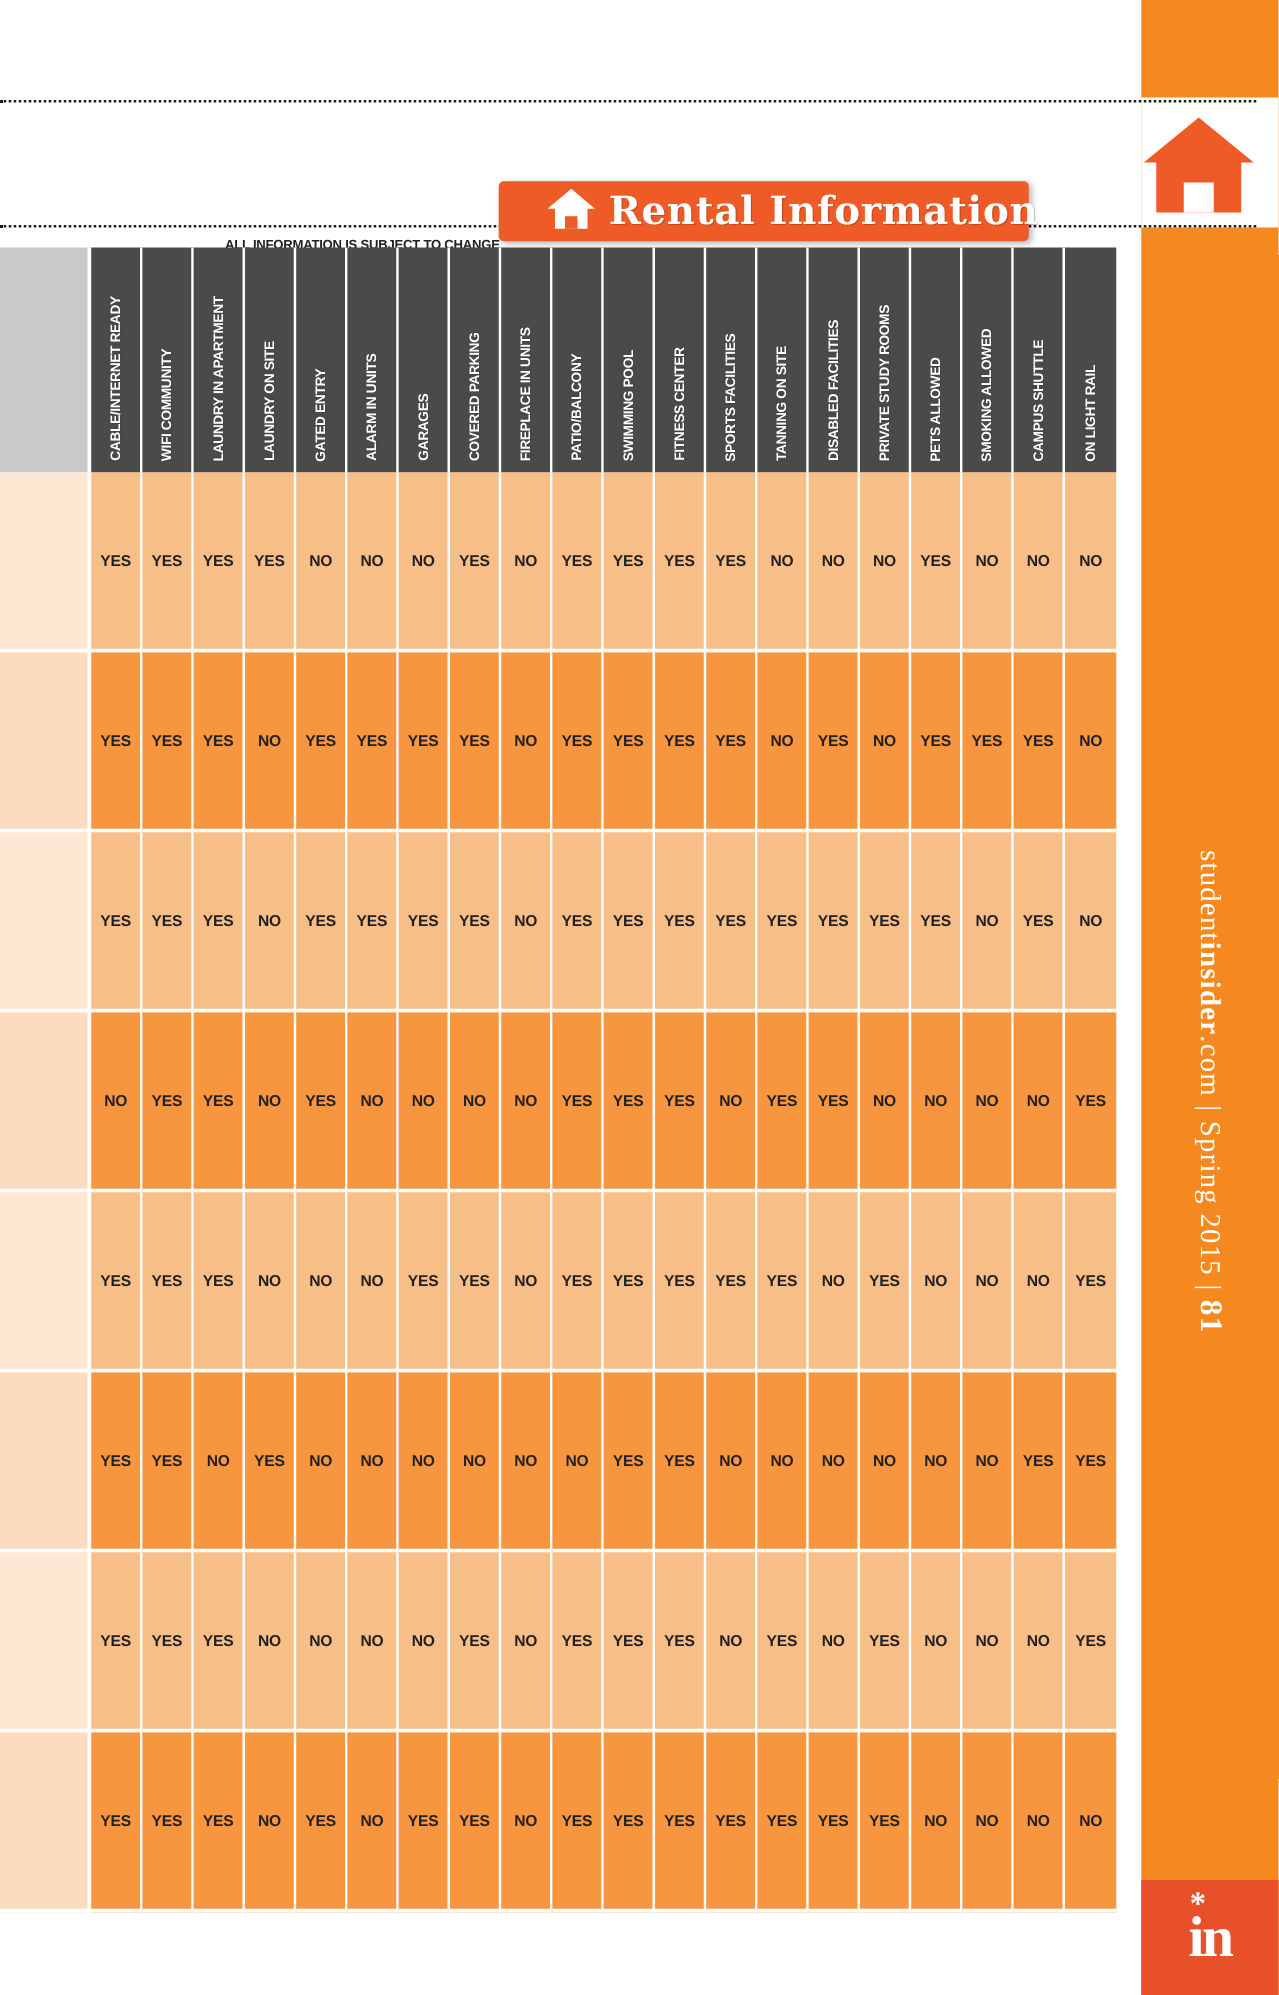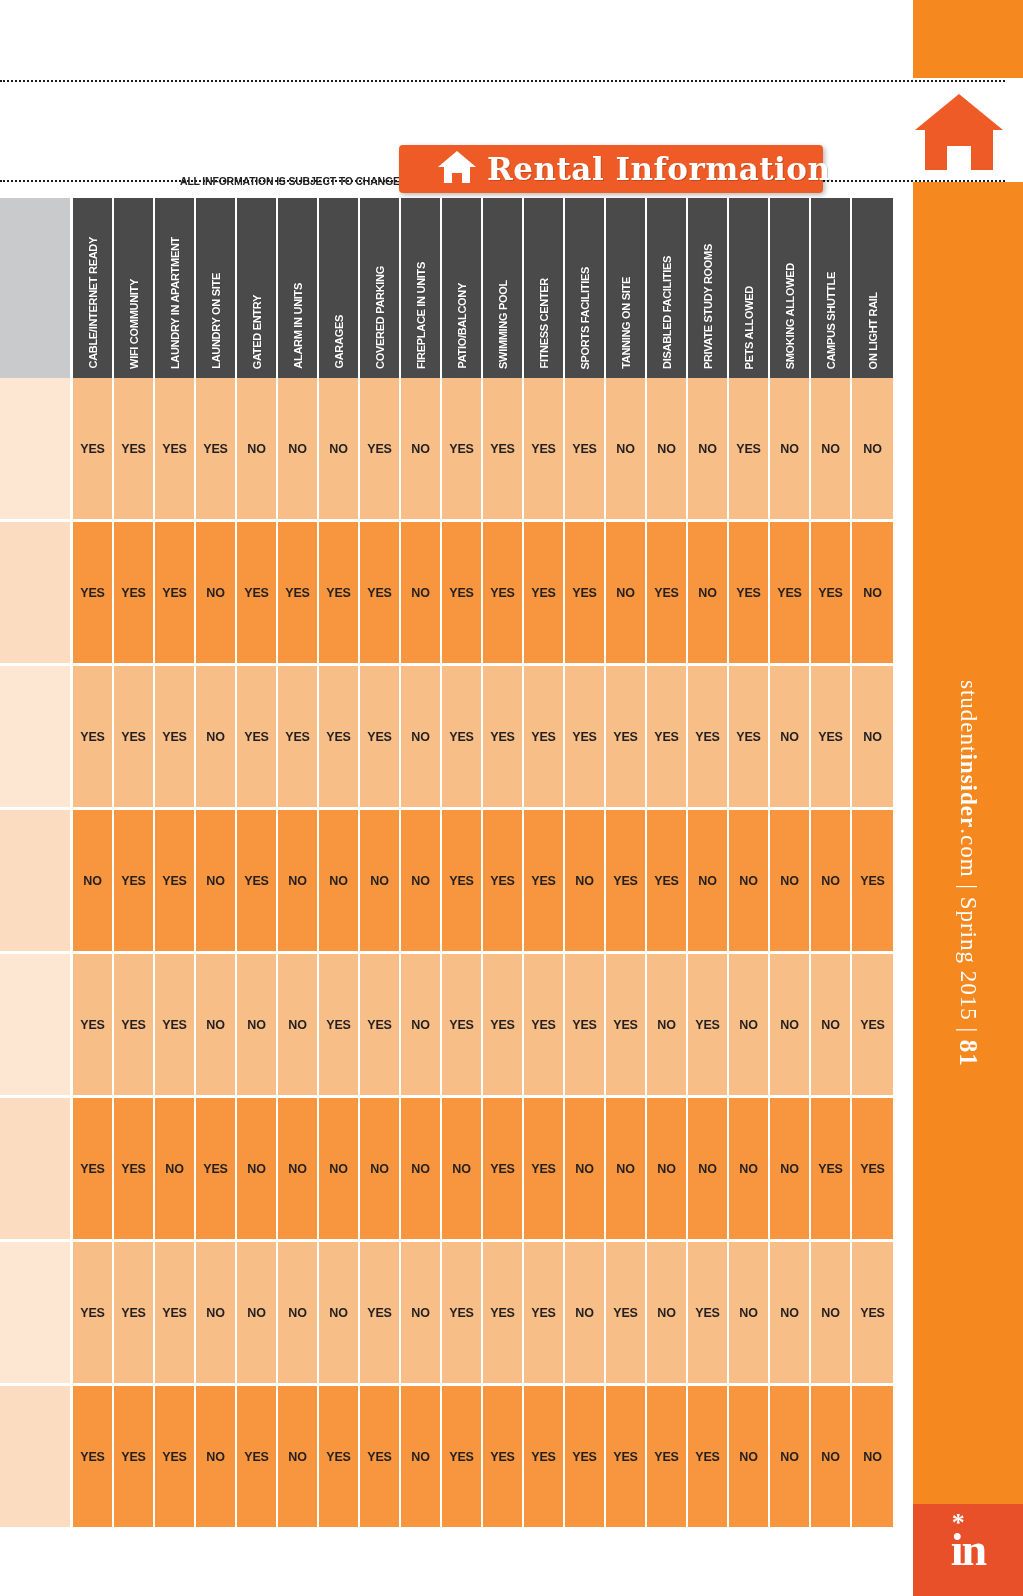--- a/index.html
+++ b/index.html
@@ -76,21 +76,21 @@
     color: #fff;
     font-family: "DejaVu Serif", serif;
     font-weight: bold;
     font-size: 31px;
     letter-spacing: 0.5px;
     white-space: nowrap;
     text-shadow: 1px 1px 0 rgba(0,0,0,.18);
   }
 
   .disclaimer {
-    position: absolute; left: 180px; top: 175px; width: 215px;
+    position: absolute; left: 180px; top: 190px; width: 215px;
     text-align: left;
     font-size: 10.5px; font-weight: bold; color: #222;
     letter-spacing: -0.2px;
     white-space: nowrap;
   }
 
   
   .table-wrap { position: absolute; left: 0; top: 198px; width: 893px; }
   table.grid { border-collapse: separate; border-spacing: 0; width: 893px; }
 

